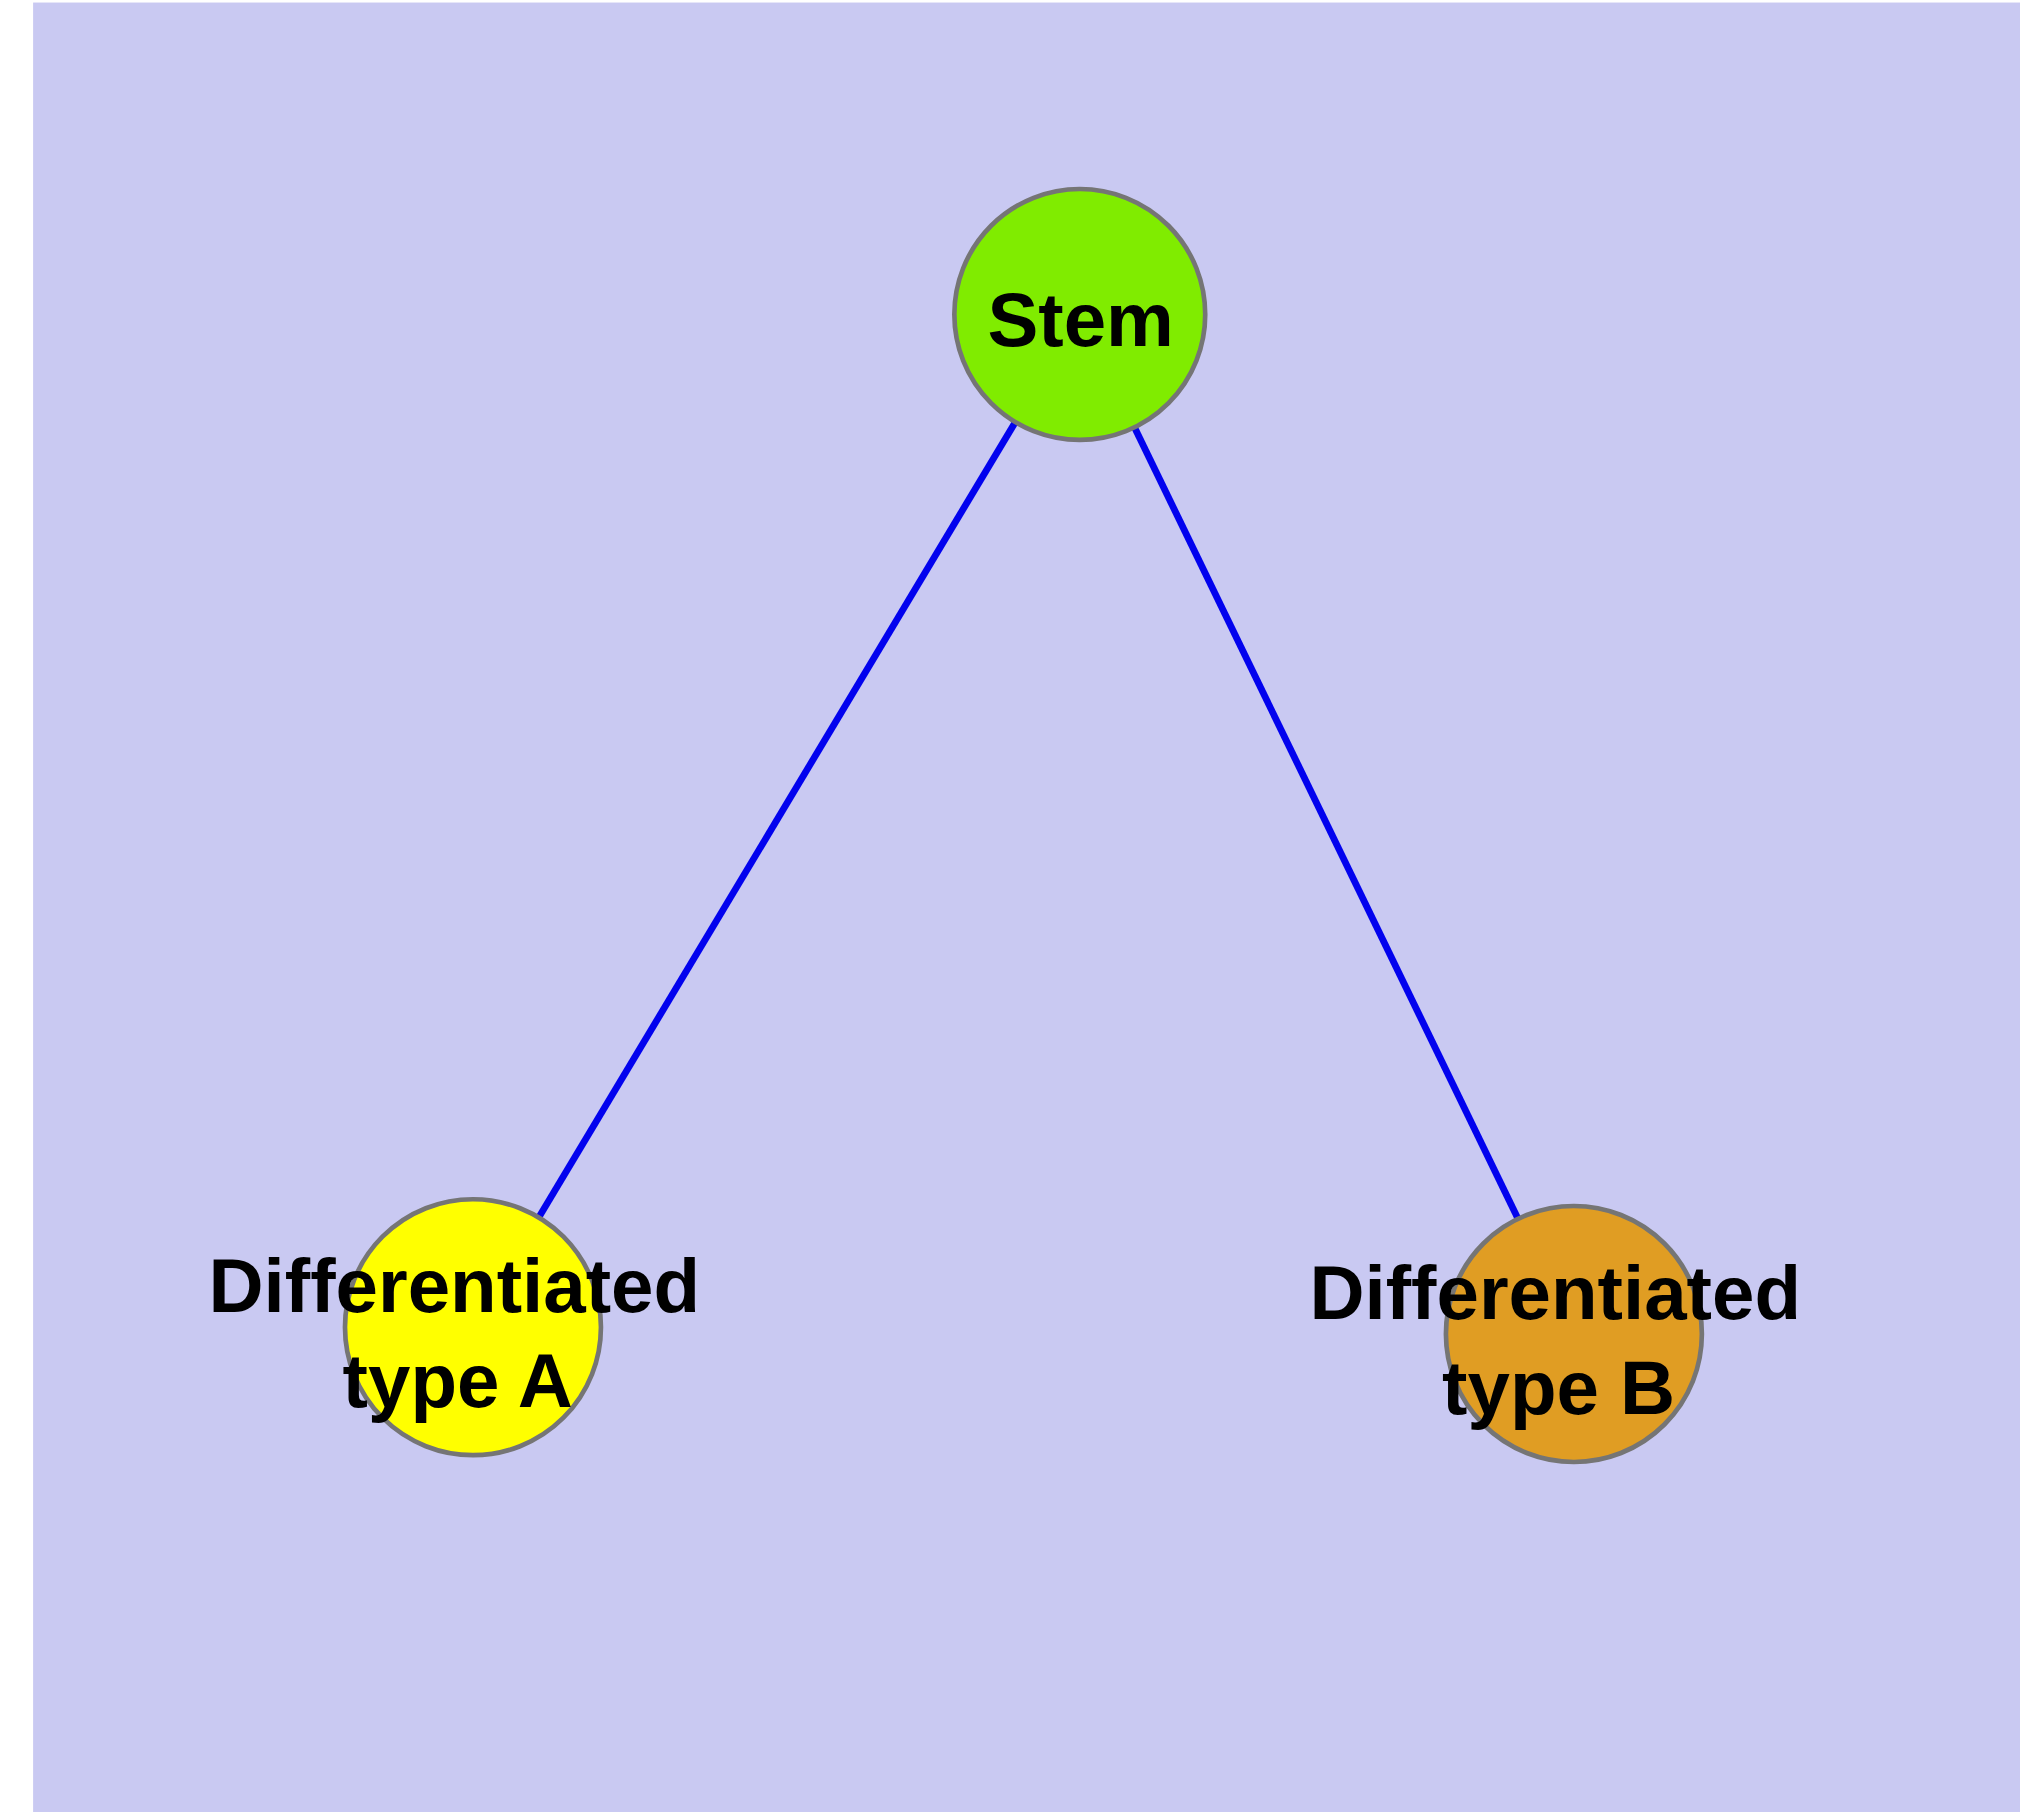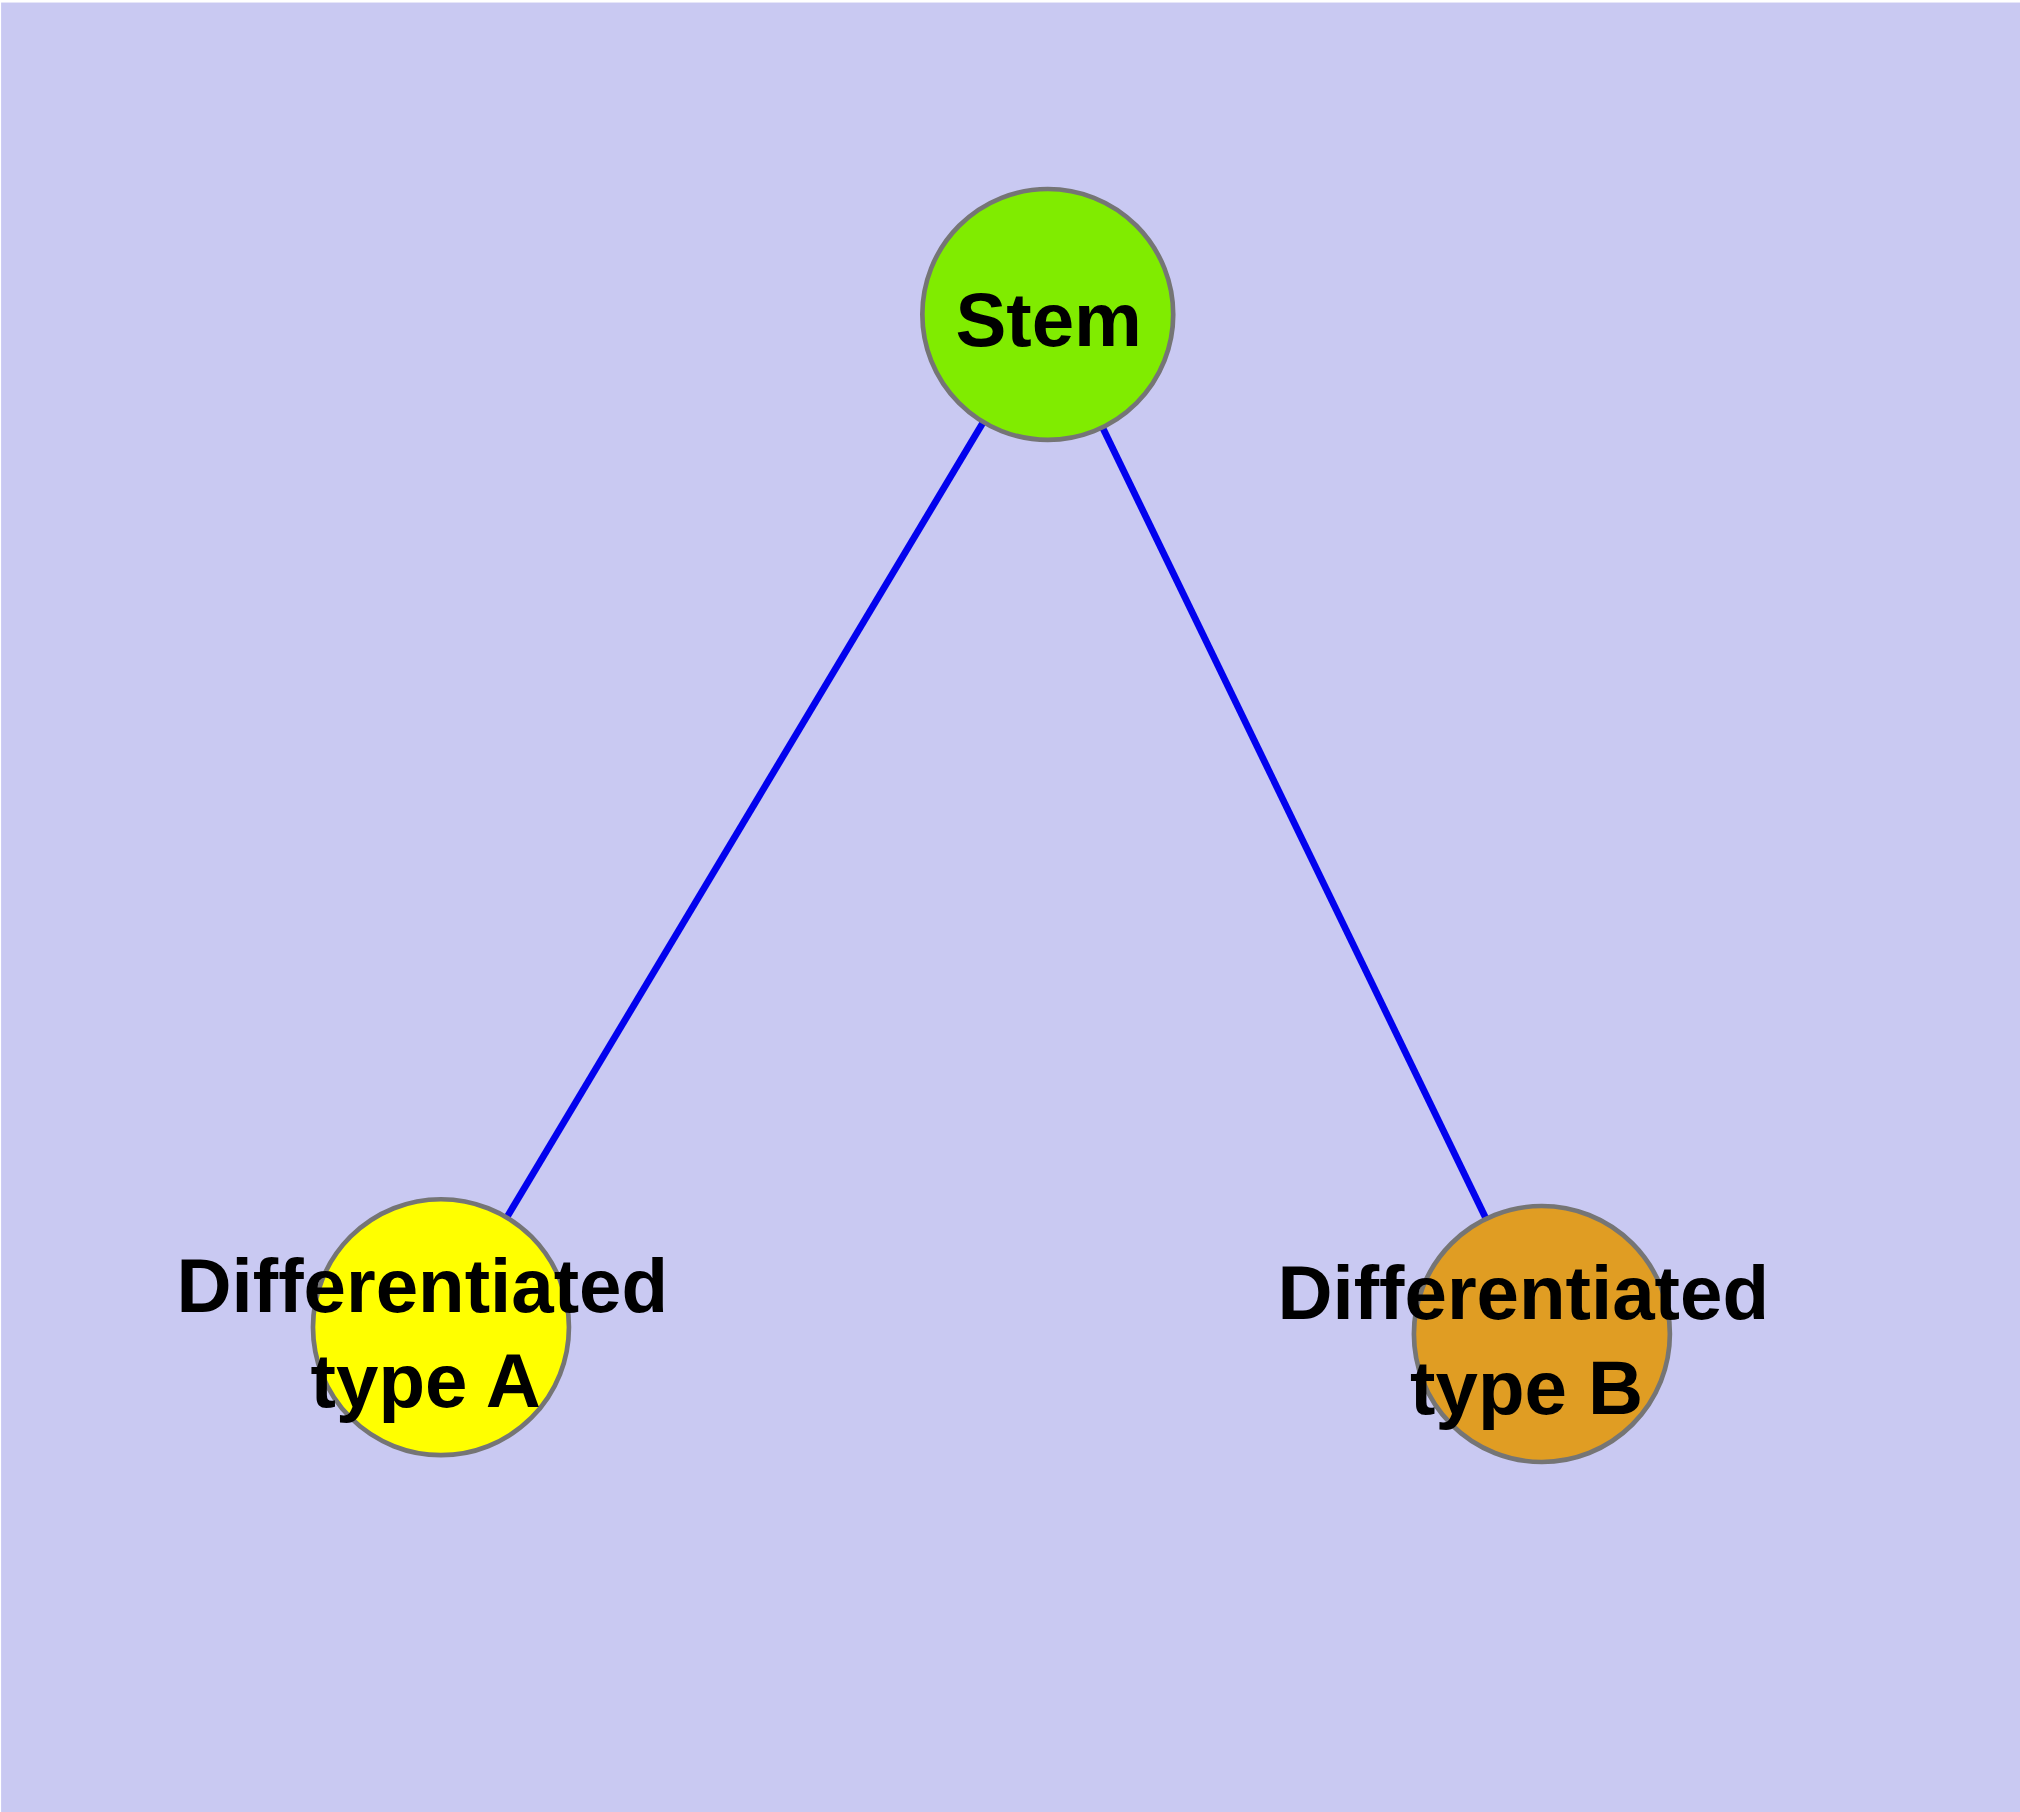--- a/index.html
+++ b/index.html
@@ -7,20 +7,21 @@
     padding: 0;
     background: #ffffff;
     width: 2021px;
     height: 1812px;
     overflow: hidden;
   }
   .diagram-wrap {
     position: relative;
     width: 1909px;
     height: 1812px;
+    margin-left: 32px;
   }
   svg {
     display: block;
   }
   .node-label, .node-label-line {
     font-family: "Liberation Sans", sans-serif;
     font-weight: bold;
     font-size: 90px;
     fill: #000000;
   }

